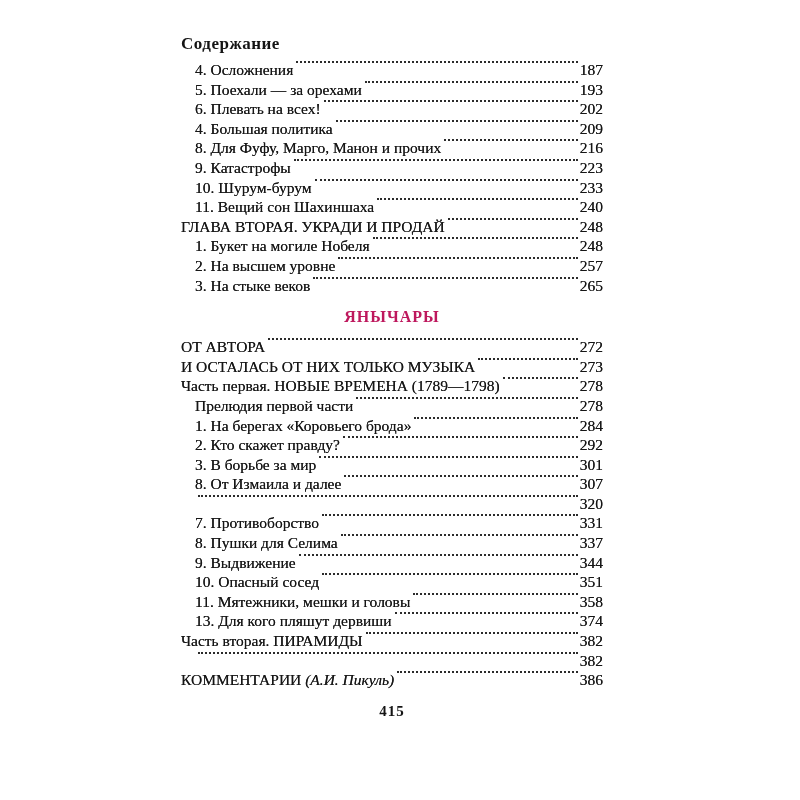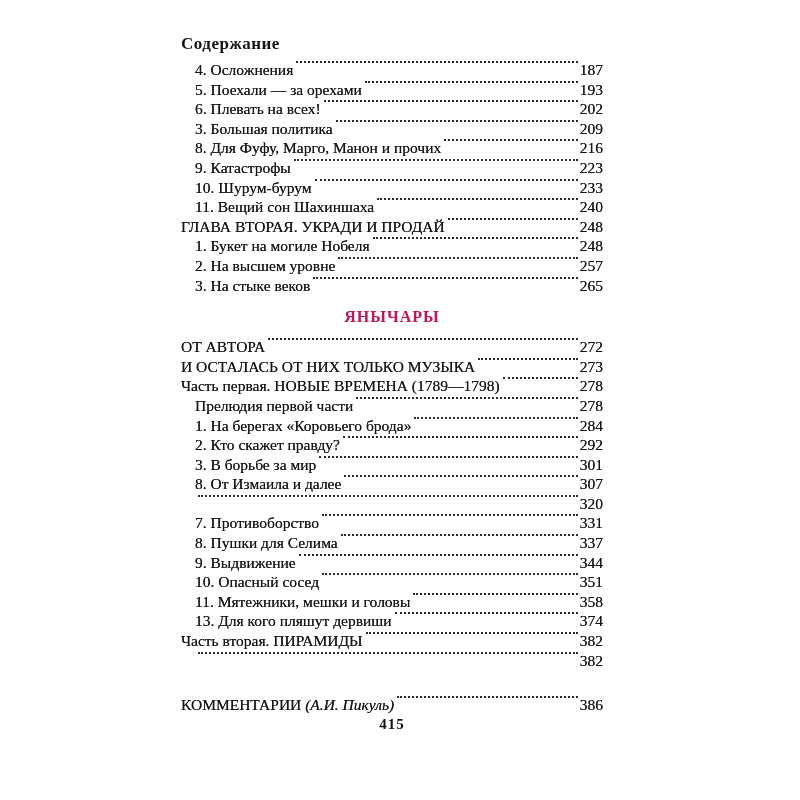--- a/index.html
+++ b/index.html
@@ -36,41 +36,42 @@
     display: flex;
     align-items: flex-start;
     height: 19.6px;
     font-size: 15.5px;
     line-height: 18px;
     color: #161616;
     text-shadow: 0 0 0.55px rgba(20,20,20,0.85);
     white-space: nowrap;
   }
   .row.indent-1 { padding-left: 14px; }
-  .row.gap-before { margin-top: 25px; }
+  .row.gap-before { margin-top: 0; }
   .row .label { flex: 0 0 auto; }
   .row .label i { font-style: italic; }
   .leader {
     flex: 1 1 auto;
     min-width: 10px;
     border-bottom: 2px dotted #2b2b2b;
     margin: 0 2px 3.5px 3px;
   }
   .pageno { flex: 0 0 auto; }
   .part-header {
     margin-top: 12px;
     margin-bottom: 10px;
     height: 20px;
     text-align: center;
     font-size: 16px;
     font-weight: 700;
     letter-spacing: 1px;
     color: #be185d;
   }
   .footer-num {
+    margin-top: 12px;
     text-align: center;
     font-size: 15px;
     font-weight: 700;
     letter-spacing: 1px;
     color: #141414;
   }
 </style>
 </head>
 <body>
 
@@ -87,21 +88,21 @@
     <span class="label"><span>5. Поехали — за орехами</span></span>
     <span class="leader"></span>
     <span class="pageno">193</span>
   </div>
         <div class="row indent-1">
     <span class="label"><span>6. Плевать на всех!</span></span>
     <span class="leader"></span>
     <span class="pageno">202</span>
   </div>
         <div class="row indent-1">
-    <span class="label"><span>3. Большая политика</span></span>
+    <span class="label"><span>4. Большая политика</span></span>
     <span class="leader"></span>
     <span class="pageno">209</span>
   </div>
         <div class="row indent-1">
     <span class="label"><span>8. Для Фуфу, Марго, Манон и прочих</span></span>
     <span class="leader"></span>
     <span class="pageno">216</span>
   </div>
         <div class="row indent-1">
     <span class="label"><span>9. Катастрофы</span></span>

